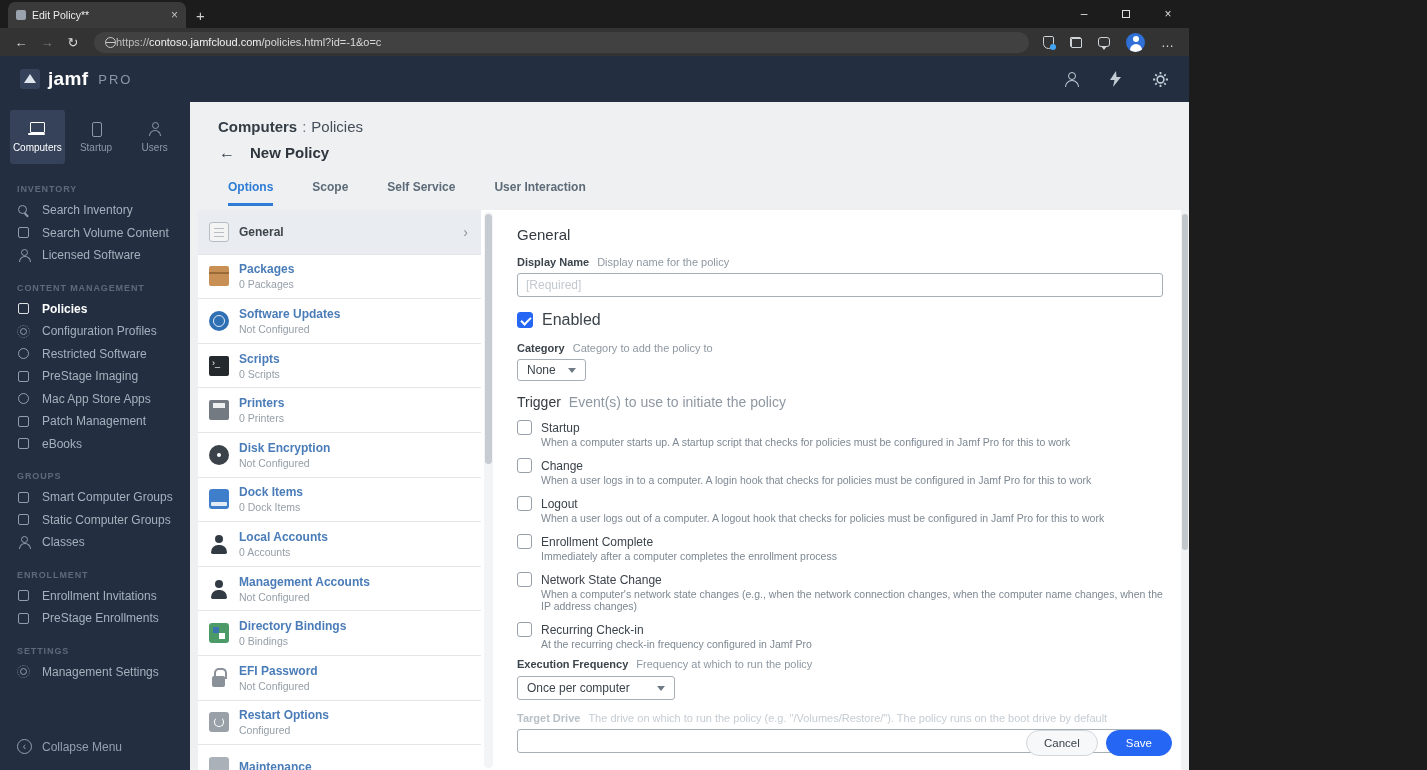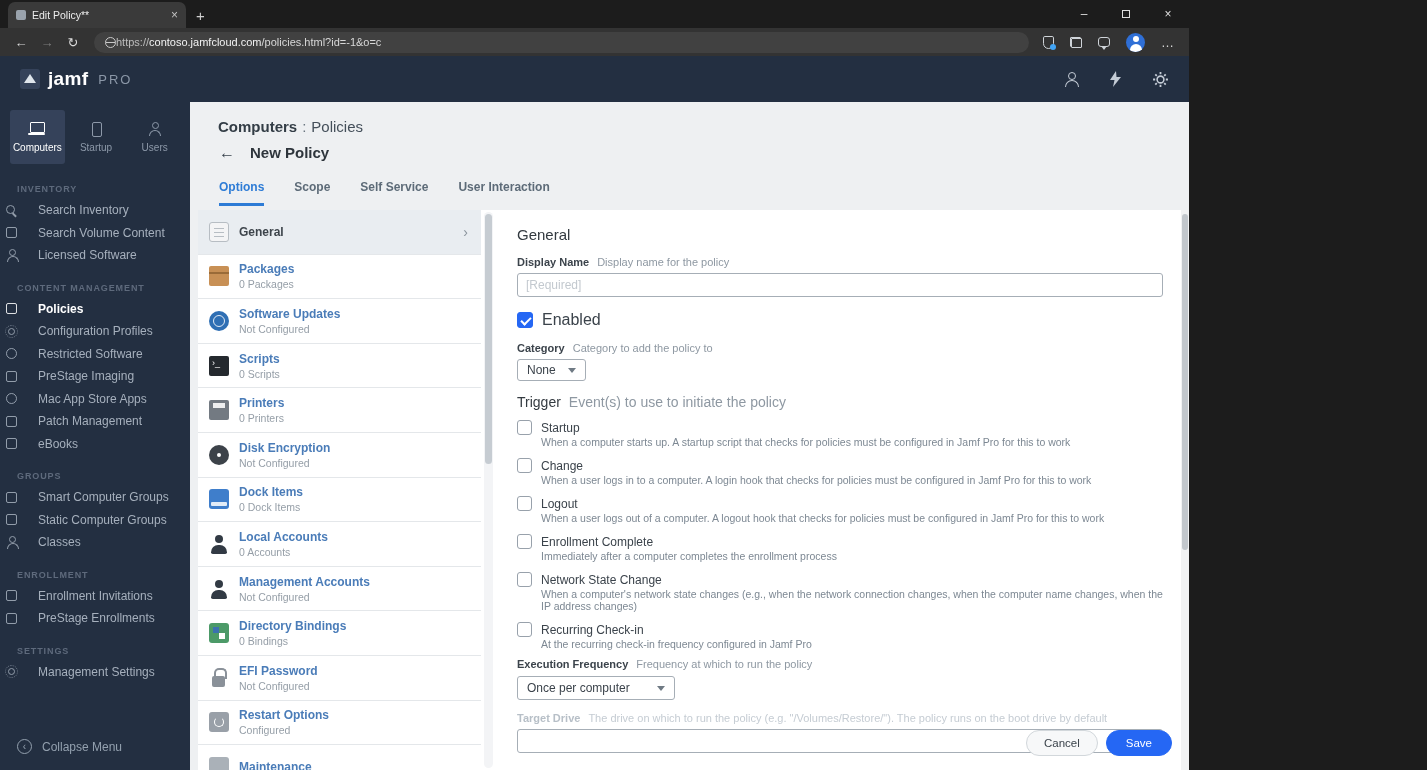--- a/index.html
+++ b/index.html
@@ -58,21 +58,21 @@
   .ctx-tabs { display:flex; gap:4px; padding:8px 8px 4px 10px; }
   .ctx-tab { width:56px; height:54px; display:flex; flex-direction:column; align-items:center; justify-content:center; gap:6px; color:#8d99a9; font-size:10px; border-radius:3px; }
   .ctx-tab.active { background:#35425a; color:#ffffff; }
   .cti { position:relative; width:18px; height:14px; }
   .cti-laptop::before { content:""; position:absolute; left:2px; top:0; width:13px; height:9px; border:1.4px solid currentColor; border-radius:1px; }
   .cti-laptop::after { content:""; position:absolute; left:0; bottom:1px; width:17px; height:2px; background:currentColor; border-radius:1px; }
   .cti-phone::before { content:""; position:absolute; left:5px; top:0; width:8px; height:13px; border:1.4px solid currentColor; border-radius:2px; }
   .cti-users::before { content:""; position:absolute; left:6px; top:0; width:5px; height:5px; border:1.3px solid currentColor; border-radius:50%; }
   .cti-users::after { content:""; position:absolute; left:3px; bottom:0; width:10px; height:5px; border:1.3px solid currentColor; border-bottom:none; border-radius:6px 6px 0 0; }
   .sb-head { padding:0 17px; margin:16px 0 5px; font-size:9px; font-weight:700; letter-spacing:.9px; color:#5e6a7c; }
-  .sb-item { display:flex; align-items:center; gap:20px; height:22.5px; padding:0 5px; color:#a6b0bd; font-size:12px; white-space:nowrap; }
+  .sb-item { display:flex; align-items:center; gap:12px; height:22.5px; padding:0 17px; color:#a6b0bd; font-size:12px; white-space:nowrap; }
   .sb-item.active { color:#ffffff; font-weight:700; }
   .sbi { position:relative; width:13px; height:13px; flex:none; opacity:.85; }
   .sbi-sq::before { content:""; position:absolute; inset:1px; border:1.3px solid currentColor; border-radius:2px; }
   .sbi-circ::before { content:""; position:absolute; inset:1px; border:1.3px solid currentColor; border-radius:50%; }
   .sbi-search::before { content:""; position:absolute; left:1px; top:1px; width:7px; height:7px; border:1.4px solid currentColor; border-radius:50%; }
   .sbi-search::after { content:""; position:absolute; right:1px; bottom:1px; width:5px; height:1.5px; background:currentColor; transform:rotate(45deg); }
   .sbi-person::before { content:""; position:absolute; left:4px; top:0; width:5px; height:5px; border:1.3px solid currentColor; border-radius:50%; }
   .sbi-person::after { content:""; position:absolute; left:1.5px; bottom:0; width:10px; height:5px; border:1.3px solid currentColor; border-bottom:none; border-radius:6px 6px 0 0; }
   .sbi-gear::before { content:""; position:absolute; inset:3px; border:1.4px solid currentColor; border-radius:50%; }
   .sbi-gear::after { content:""; position:absolute; inset:0; border:1.2px dotted currentColor; border-radius:50%; opacity:.7; }
@@ -81,21 +81,21 @@
 
   
   .content { flex:1; position:relative; background:#eef0f2; overflow:hidden; }
   .breadcrumb { padding:16px 0 0 28px; font-size:15px; color:#444f5a; }
   .breadcrumb .root { font-weight:700; color:#333d46; }
   .breadcrumb .sep { margin:0 5px; color:#6b7680; }
   .titlerow { display:flex; align-items:center; gap:15px; padding:9px 0 0 29px; }
   .back-arrow { font-size:16px; color:#39434e; line-height:1; }
   .page-title { font-size:15px; font-weight:700; color:#2e353c; }
   .tabsrow { display:flex; gap:30px; padding:19px 0 0 29px; }
-  .ptab { font-size:12px; font-weight:600; color:#5d6b78; padding-bottom:9px; border-bottom:3px solid transparent; }
+  .ptab { font-size:12px; font-weight:600; color:#5d6b78; padding-bottom:9px; border-bottom:3px solid transparent;margin-left:9px; }
   .ptab.active { color:#2e7cd6; border-bottom-color:#2e7cd6; }
 
   .panel { position:absolute; left:8px; right:8px; top:108px; bottom:0; background:#ffffff; display:flex; overflow:hidden; }
 
   
   .slist { width:283px; flex:none; }
   .srow { height:44.6px; display:flex; align-items:center; padding:0 12px 0 9px; border-bottom:1px solid #e4e7ea; position:relative; background:#fff; }
   .srow.selected { background:#e9edf1; }
   .sic { width:20px; height:20px; margin:0 10px 0 2px; flex:none; position:relative; border-radius:3px; }
   .stexts { display:flex; flex-direction:column; justify-content:center; }

